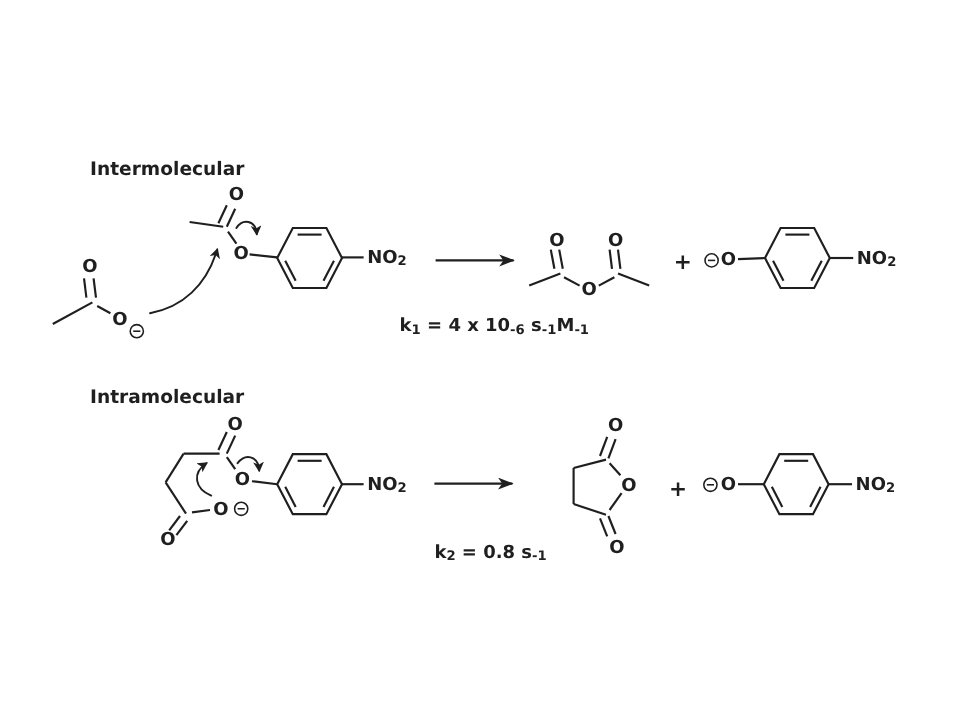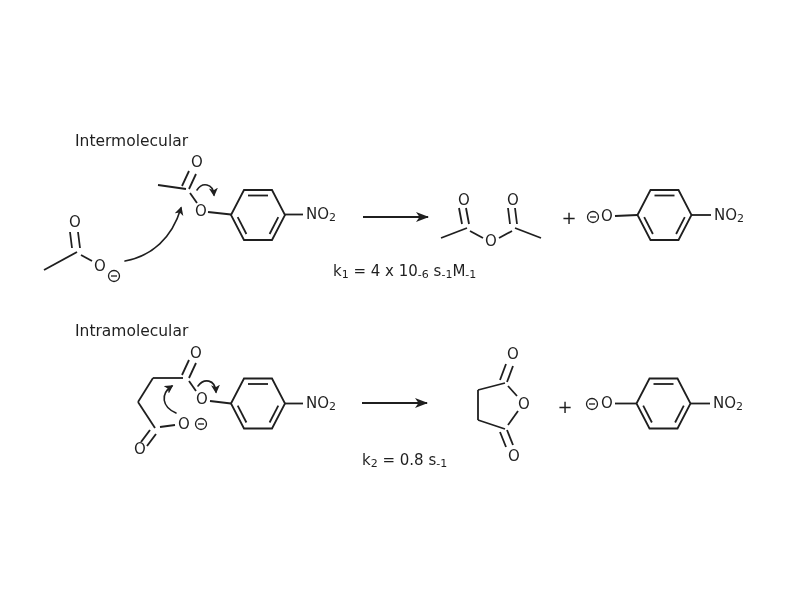--- a/index.html
+++ b/index.html
@@ -1,16 +1,16 @@
 <!DOCTYPE html>
 <html><head>
 <meta charset="utf-8">
 <style>
   html,body{margin:0;padding:0;background:#ffffff;}
-  #canvas{position:relative;width:800px;height:484px;background:#ffffff;overflow:hidden;}
+  #canvas{position:relative;width:800px;height:484px;background:#ffffff;overflow:hidden;font-weight:bold;}
   svg{display:block;}
   .bond{stroke:#1f1f1f;stroke-width:1.8;fill:none;stroke-linecap:butt;}
   .mech{stroke:#1f1f1f;stroke-width:1.6;fill:none;stroke-linecap:round;}
   .rxn{stroke:#1f1f1f;stroke-width:2;fill:none;}
   .chargec{stroke:#1f1f1f;stroke-width:1.3;fill:none;}
   text{font-family:"DejaVu Sans","Liberation Sans",sans-serif;fill:#1f1f1f;}
   .atom{font-size:15px;text-anchor:middle;}
   .no2{font-size:15px;text-anchor:start;}
   .sub{font-size:11px;}
   .title{font-size:15.5px;text-anchor:start;}

